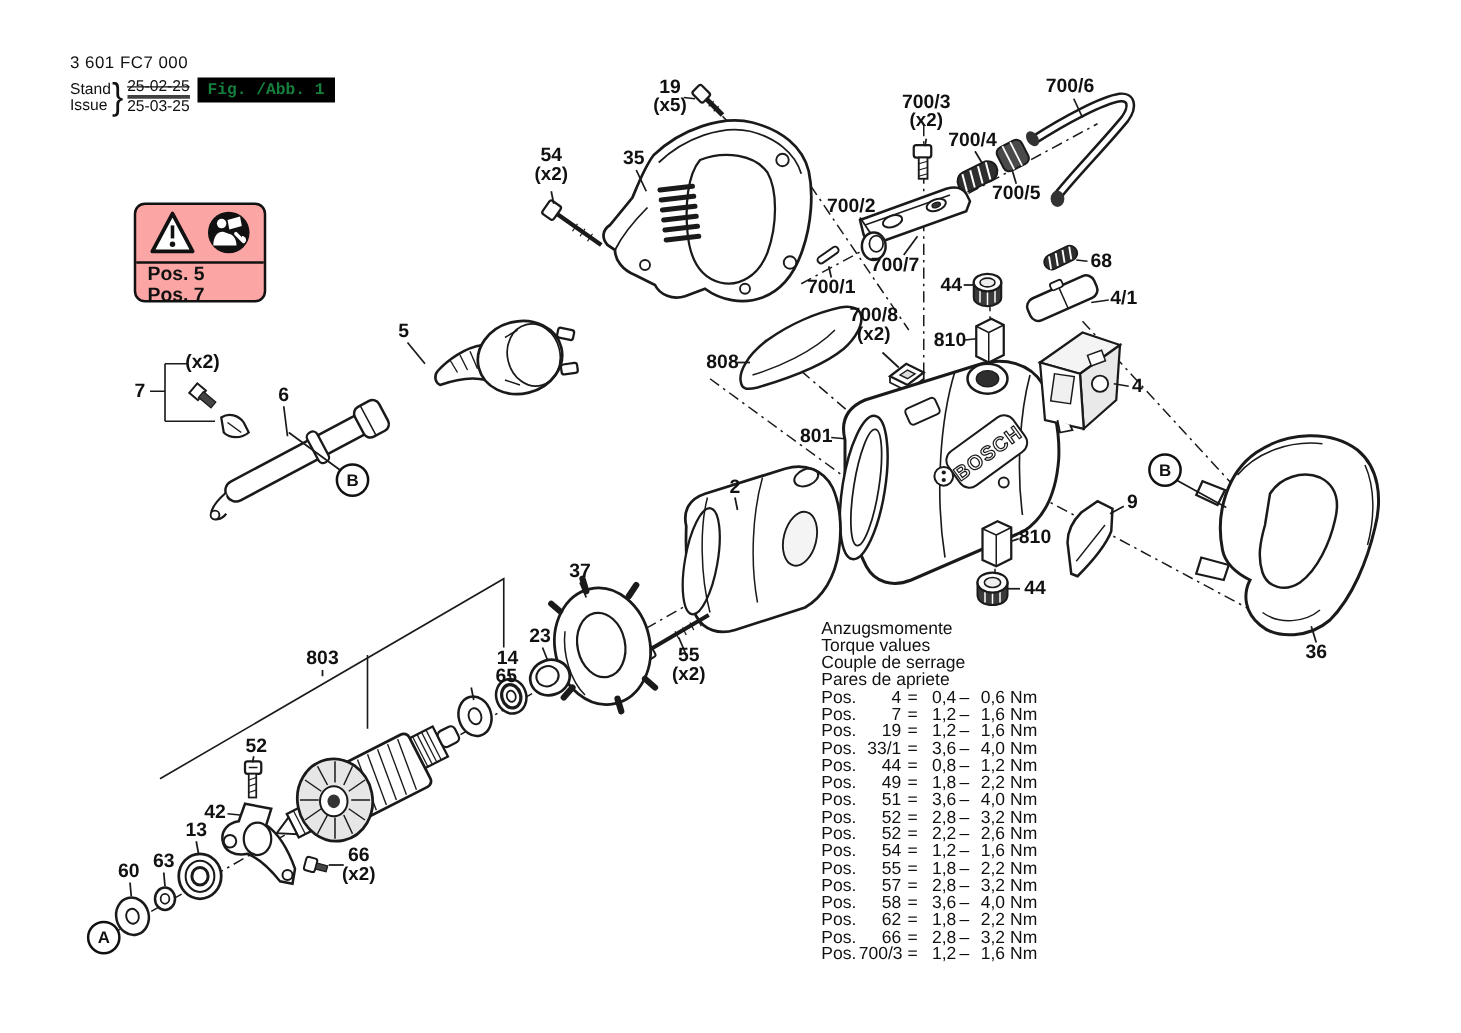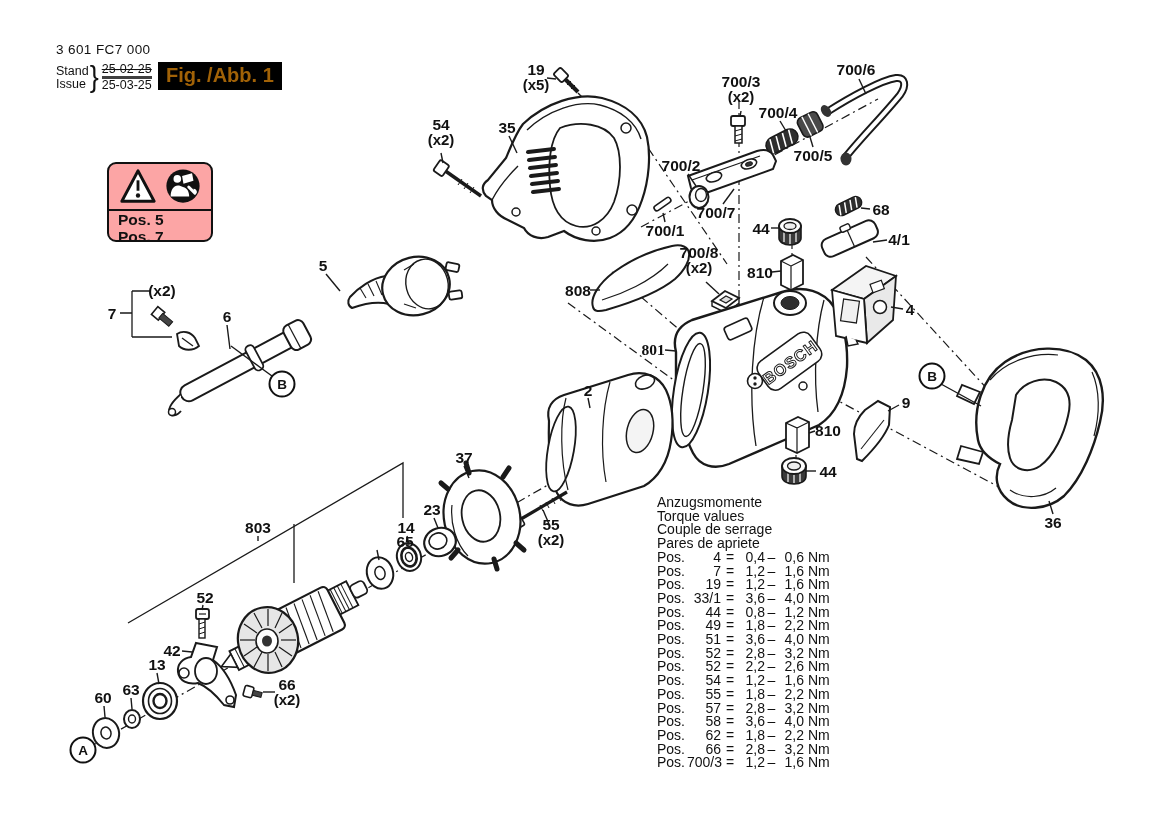--- a/index.html
+++ b/index.html
@@ -7,22 +7,22 @@
          font-family:"Liberation Sans",sans-serif;color:#111;}
   svg.art{position:absolute;left:0;top:0;}
   
   .doc-header{position:absolute;left:56px;top:42px;}
   .part-number{font-size:13.5px;letter-spacing:.4px;margin-bottom:5px;}
   .revision{display:flex;align-items:center;}
   .rev-labels div{font-size:12.5px;line-height:13px;}
   .rev-brace{font-size:27px;font-weight:300;margin:0 3px 0 1px;transform:scaleY(1.1);}
   .rev-dates{font-size:12.5px;line-height:13px;}
   .rev-dates .strike{text-decoration:line-through;border-bottom:3px solid #404040;padding-bottom:0px;}
-  .fig-box{position:absolute;left:158px;top:62px;background:#000;color:#a16207;
-           font-weight:bold;font-size:20px;padding:2px 8px 3px 8px;}
+  .fig-box{position:absolute;left:158px;top:62px;background:#000;color:#15803d;
+           font-weight:bold;font-size:13px;padding:2px 8px 3px 8px;font-family:Liberation Mono, monospace;}
   
   .warning-box{position:absolute;left:107px;top:162px;width:102px;height:76px;
                border:2.5px solid #111;border-radius:9px;background:#fca5a5;}
   .warning-icons{height:42px;border-bottom:2px solid #111;display:flex;align-items:center;
                  justify-content:center;gap:7px;padding-top:3px;}
   .warning-pos{padding:1px 0 0 9px;font-weight:bold;font-size:15.5px;line-height:16.5px;}
   
   .torque{position:absolute;left:657px;top:496px;font-size:14px;line-height:13.7px;}
   .t-row{display:grid;grid-template-columns:30px 34px 18px 26px 13px 26px 26px;}
   .t-num{text-align:right;}
@@ -532,21 +532,21 @@
       <div class="callout" style="left: 699px; top: 260px;">
         <div class="c-main">700/8</div>
         <div class="c-sub">(x2)</div>
       </div>
       <div class="callout" style="left: 760px; top: 272px;">
         <div class="c-main">810</div>
       </div>
       <div class="callout" style="left: 578px; top: 290px;">
         <div class="c-main">808</div>
       </div>
-      <div class="callout" style="left: 653px; top: 349px; font-family: Liberation Serif, serif;">
+      <div class="callout" style="left: 653px; top: 349px;">
         <div class="c-main">801</div>
       </div>
       <div class="callout" style="left: 910px; top: 309px;">
         <div class="c-main">4</div>
       </div>
       <div class="callout circle" style="left: 932px; top: 376px;">
         <div class="c-main">B</div>
       </div>
       <div class="callout" style="left: 906px; top: 402px;">
         <div class="c-main">9</div>

